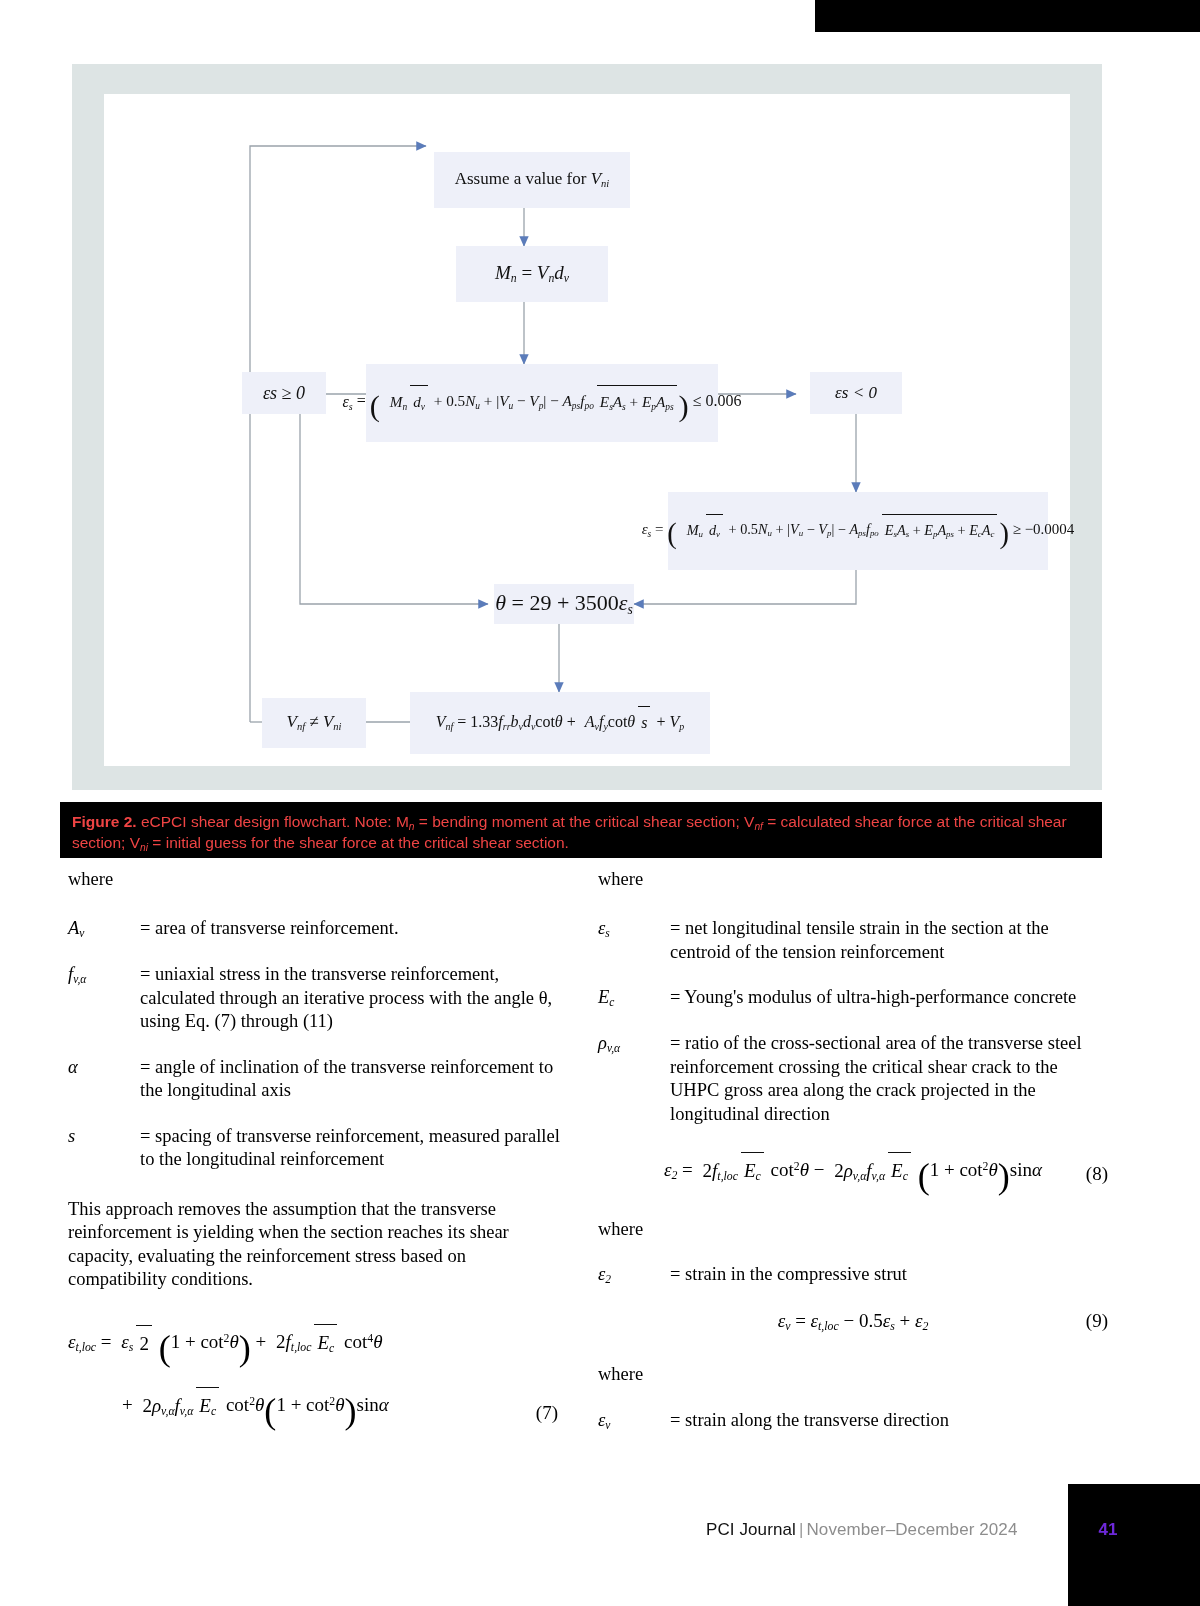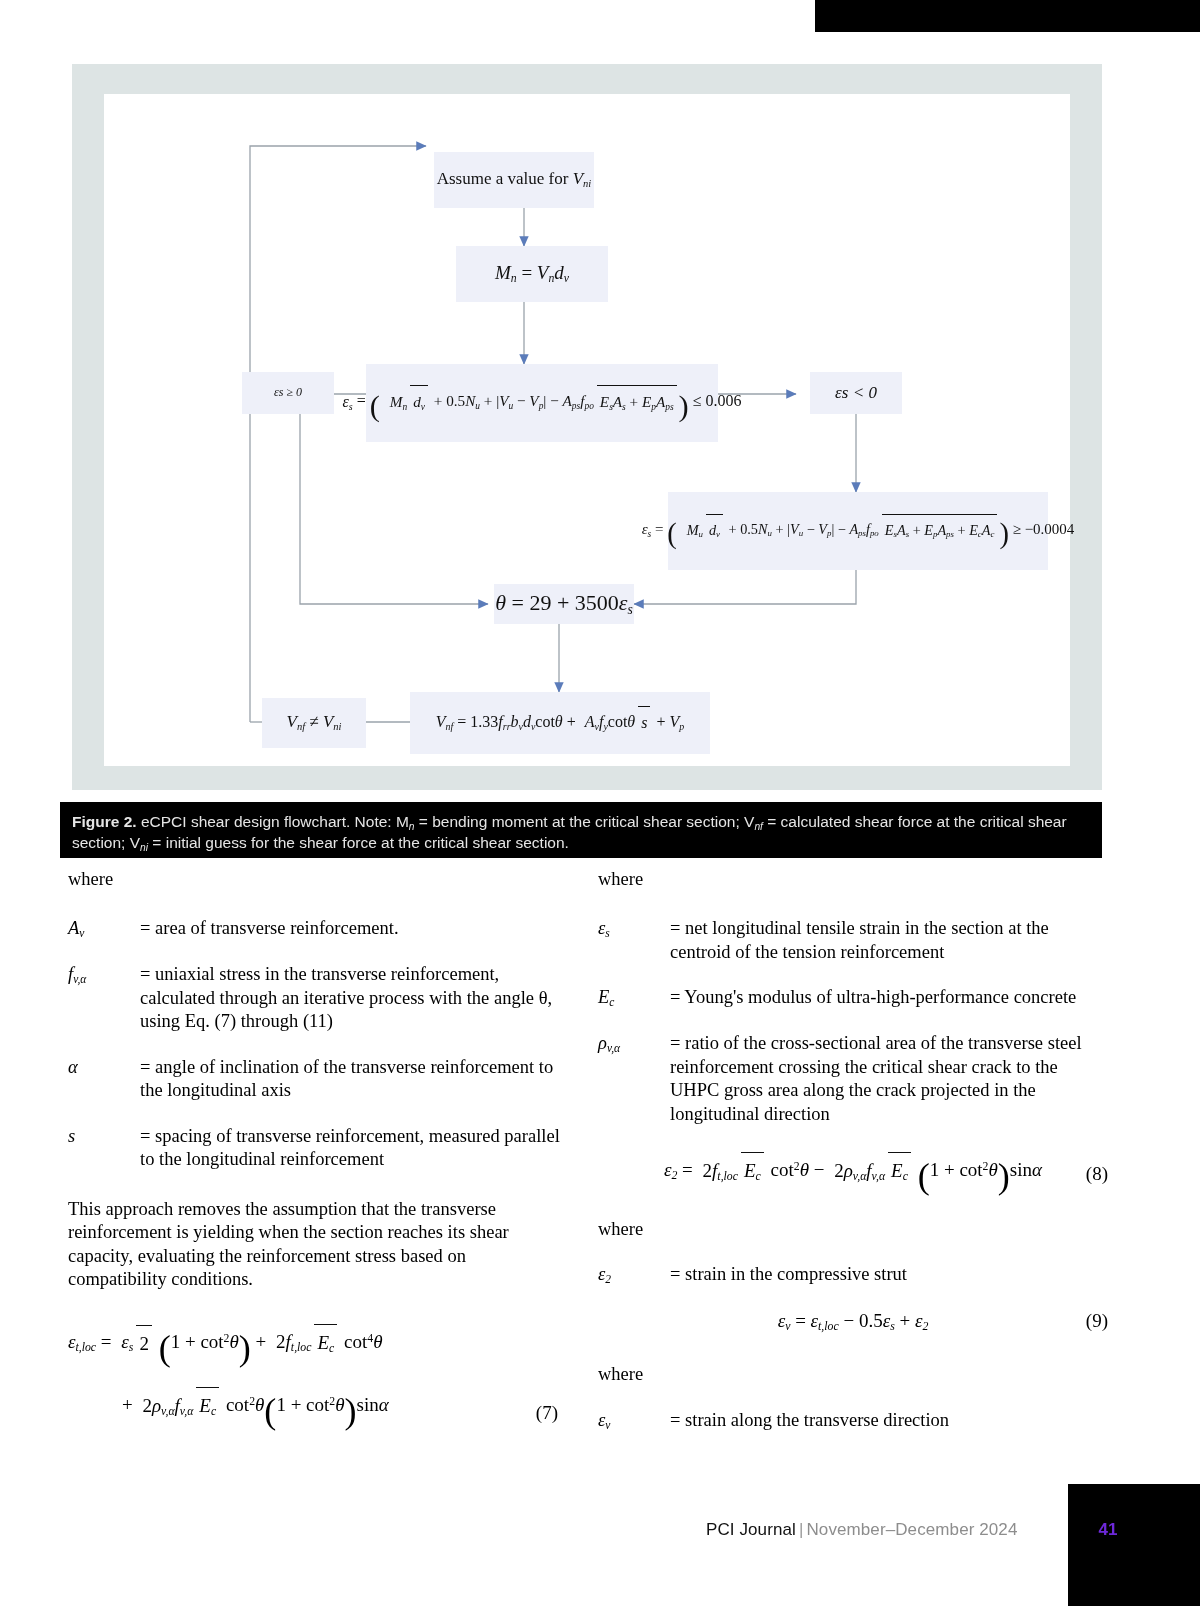--- a/index.html
+++ b/index.html
@@ -38,21 +38,21 @@
   sub{font-size:.62em;vertical-align:-0.28em;font-style:italic;}
   sup{font-size:.62em;vertical-align:0.5em;}
   .frac{display:inline-flex;flex-direction:row;align-items:center;
         vertical-align:middle;margin:0 2px;line-height:1.05;}
   .frac > .num{display:block;padding:0 3px;}
   .frac > .den{display:block;border-top:1.3px solid #111;padding:8px 3px;}
   .bigparen{font-size:1.9em;vertical-align:-0.32em;line-height:0;font-weight:300;}
   
   .caption{
     position:absolute;left:60px;top:802px;width:1042px;height:56px;background:#000;
-    color:#e5e5e5;
+    color:#ef4444;
     font-family:"Liberation Sans", sans-serif;
     font-size:15.5px;line-height:1.28;
     padding:10px 2px 0 12px;box-sizing:border-box;
   }
   .caption b{font-weight:bold;}
   .caption .mi{font-style:italic;font-family:"Liberation Sans",sans-serif;}
   .caption sub{font-size:.66em;vertical-align:-0.25em;font-style:italic;}
   
   .col{position:absolute;top:868px;font-size:18.5px;line-height:1.27;color:#000;}
   .col-left{left:68px;width:500px;}
@@ -118,21 +118,21 @@
         <path d="M752,470 L752,510 L530,510" marker-end="url(#ah)"></path>
 
         <path d="M455,530 L455,598" marker-end="url(#ah)"></path>
 
         <path d="M306,628 L240,628" marker-end="url(#ah)"></path>
 
         <path d="M146,628 L158,628"></path>
       </g>
     </svg>
 
-    <div class="node" style="left:330px;top:58px;width:160px;height:56px;font-size:17px;">
+    <div class="node" style="left:330px;top:58px;width:196px;height:56px;font-size:17px;">
       <span>
         <span>Assume a value for</span>
         <span class="it"><span>V</span><sub>ni</sub></span>
       </span>
     </div>
 
     <div class="node" style="left:352px;top:152px;width:152px;height:56px;font-size:19px;">
       <span>
         <span class="it">M<sub>n</sub></span> = <span class="it">V<sub>n</sub>d<sub>v</sub></span>
       </span>
@@ -146,21 +146,21 @@
                 <span class="num"><span class="it">M<sub>n</sub></span></span>
                 <span class="den"><span class="it">d<sub>v</sub></span></span>
               </span>
               + 0.5<span class="it">N<sub>u</sub></span> + |<span class="it">V<sub>u</sub></span> − <span class="it">V<sub>p</sub></span>| − <span class="it">A<sub>ps</sub>f<sub>po</sub></span></span>
             <span class="den"><span class="it">E<sub>s</sub>A<sub>s</sub></span> + <span class="it">E<sub>p</sub>A<sub>ps</sub></span></span>
         </span><span class="bigparen">)</span>
         <span>≤ 0.006</span>
       </span>
     </div>
 
-    <div class="node" style="left:138px;top:278px;width:92px;height:42px;font-size:12px;">
+    <div class="node" style="left:138px;top:278px;width:84px;height:42px;font-size:18px;">
       <span class="it">εs ≥ 0</span>
     </div>
 
     <div class="node" style="left:706px;top:278px;width:92px;height:42px;font-size:17px;">
       <span class="it">εs &lt; 0</span>
     </div>
 
     <div class="node" style="left:564px;top:398px;width:380px;height:78px;font-size:15px;">
       <span style="white-space:nowrap;">
         <span class="it">ε<sub>s</sub></span> =

